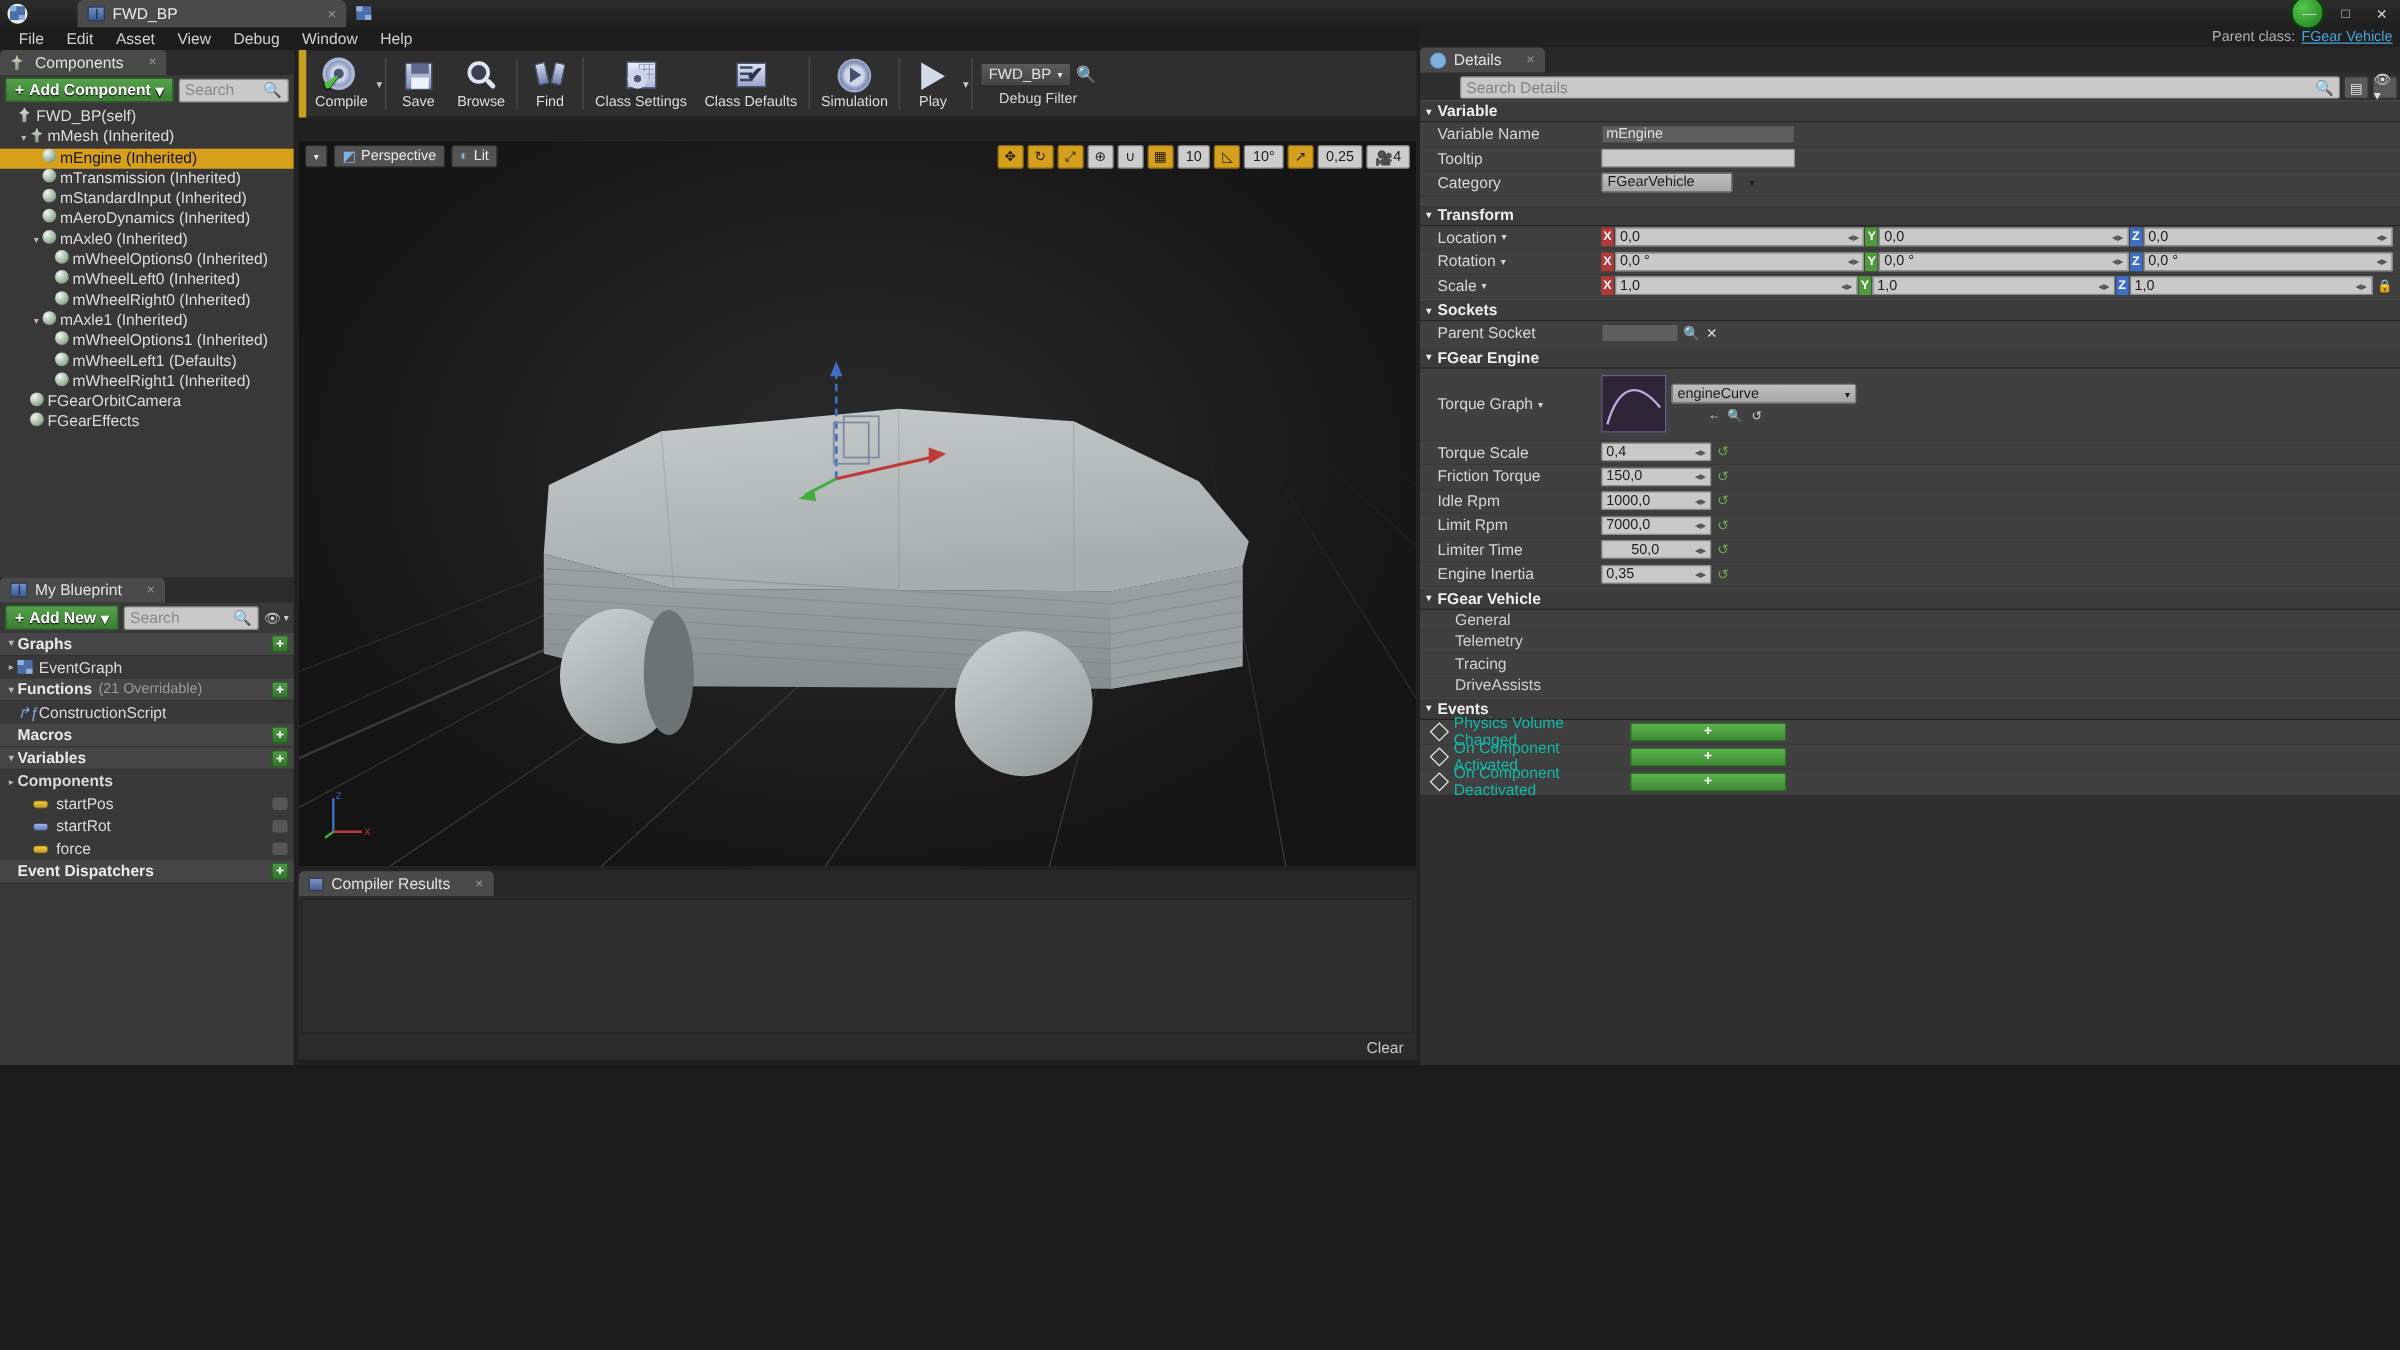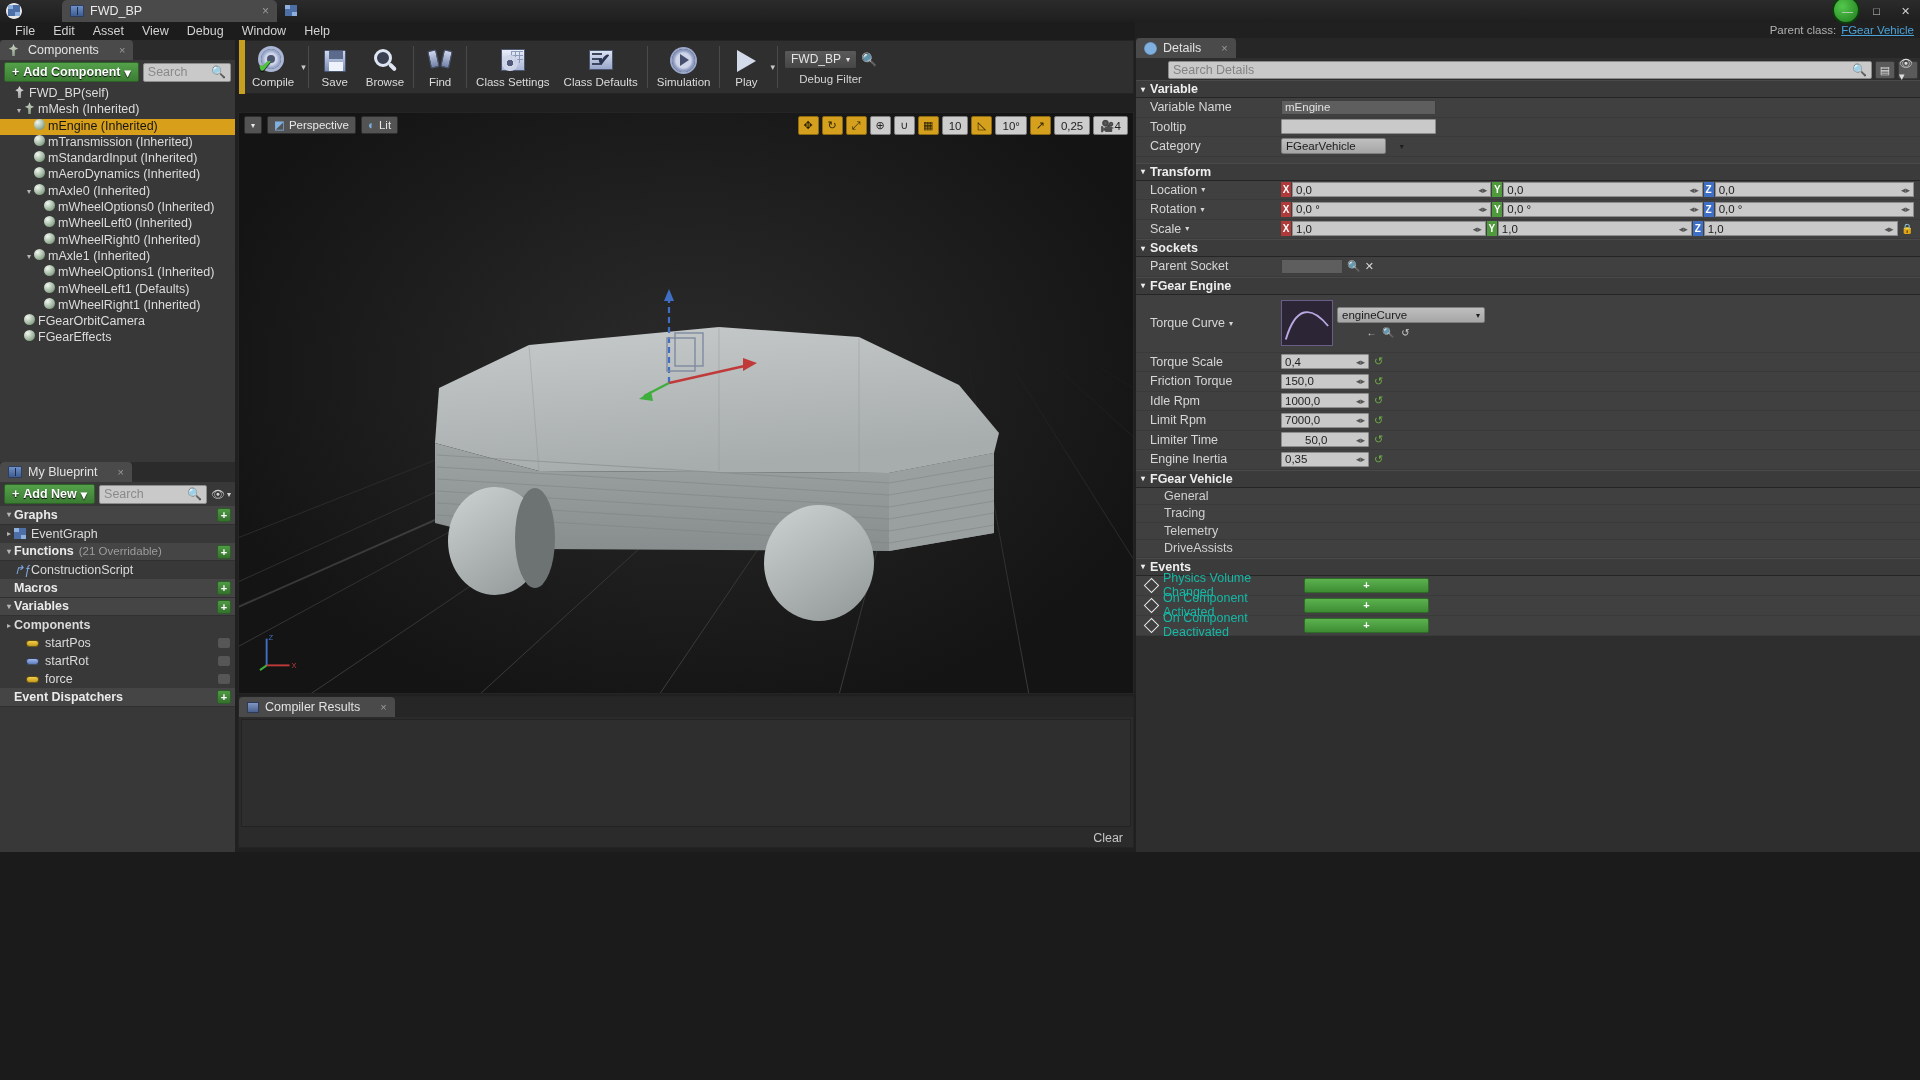--- a/index.html
+++ b/index.html
@@ -846,21 +846,21 @@
             </div>
           </div>
         </div>
         <div class="sec-head">
           <span style="font-size: 8px;">▾</span>
           <span>FGear Engine</span>
         </div>
         <div class="sec-body">
           <div class="prow" style="height: 58px;">
             <div class="plabel">
-              <span>Torque Curve</span>
+              <span>Torque Graph</span>
               <span style="font-size: 8px;">▾</span>
             </div>
             <div class="pval">
               <div class="curve-thumb">
                 <svg viewBox="0 0 52 46">
                   <path d="M4 40 C14 6, 30 4, 48 26" stroke="#b9a7e0" stroke-width="2" fill="none"></path>
                 </svg>
               </div>
               <div style="display: flex; flex-direction: column; gap: 3px;">
                 <div class="combo" style="width: 148px;">
@@ -947,22 +947,22 @@
               <span class="reset-ic">↺</span>
             </div>
           </div>
         </div>
         <div class="sec-head">
           <span style="font-size: 8px;">▾</span>
           <span>FGear Vehicle</span>
         </div>
         <div class="sec-body">
           <div class="sub-cat">General</div>
+          <div class="sub-cat">Telemetry</div>
           <div class="sub-cat">Tracing</div>
-          <div class="sub-cat">Telemetry</div>
           <div class="sub-cat">DriveAssists</div>
         </div>
         <div class="sec-head">
           <span style="font-size: 8px;">▾</span>
           <span>Events</span>
         </div>
         <div class="sec-body">
           <div class="evrow">
             <span class="diamond"></span>
             <span class="evlabel">Physics Volume Changed</span>

